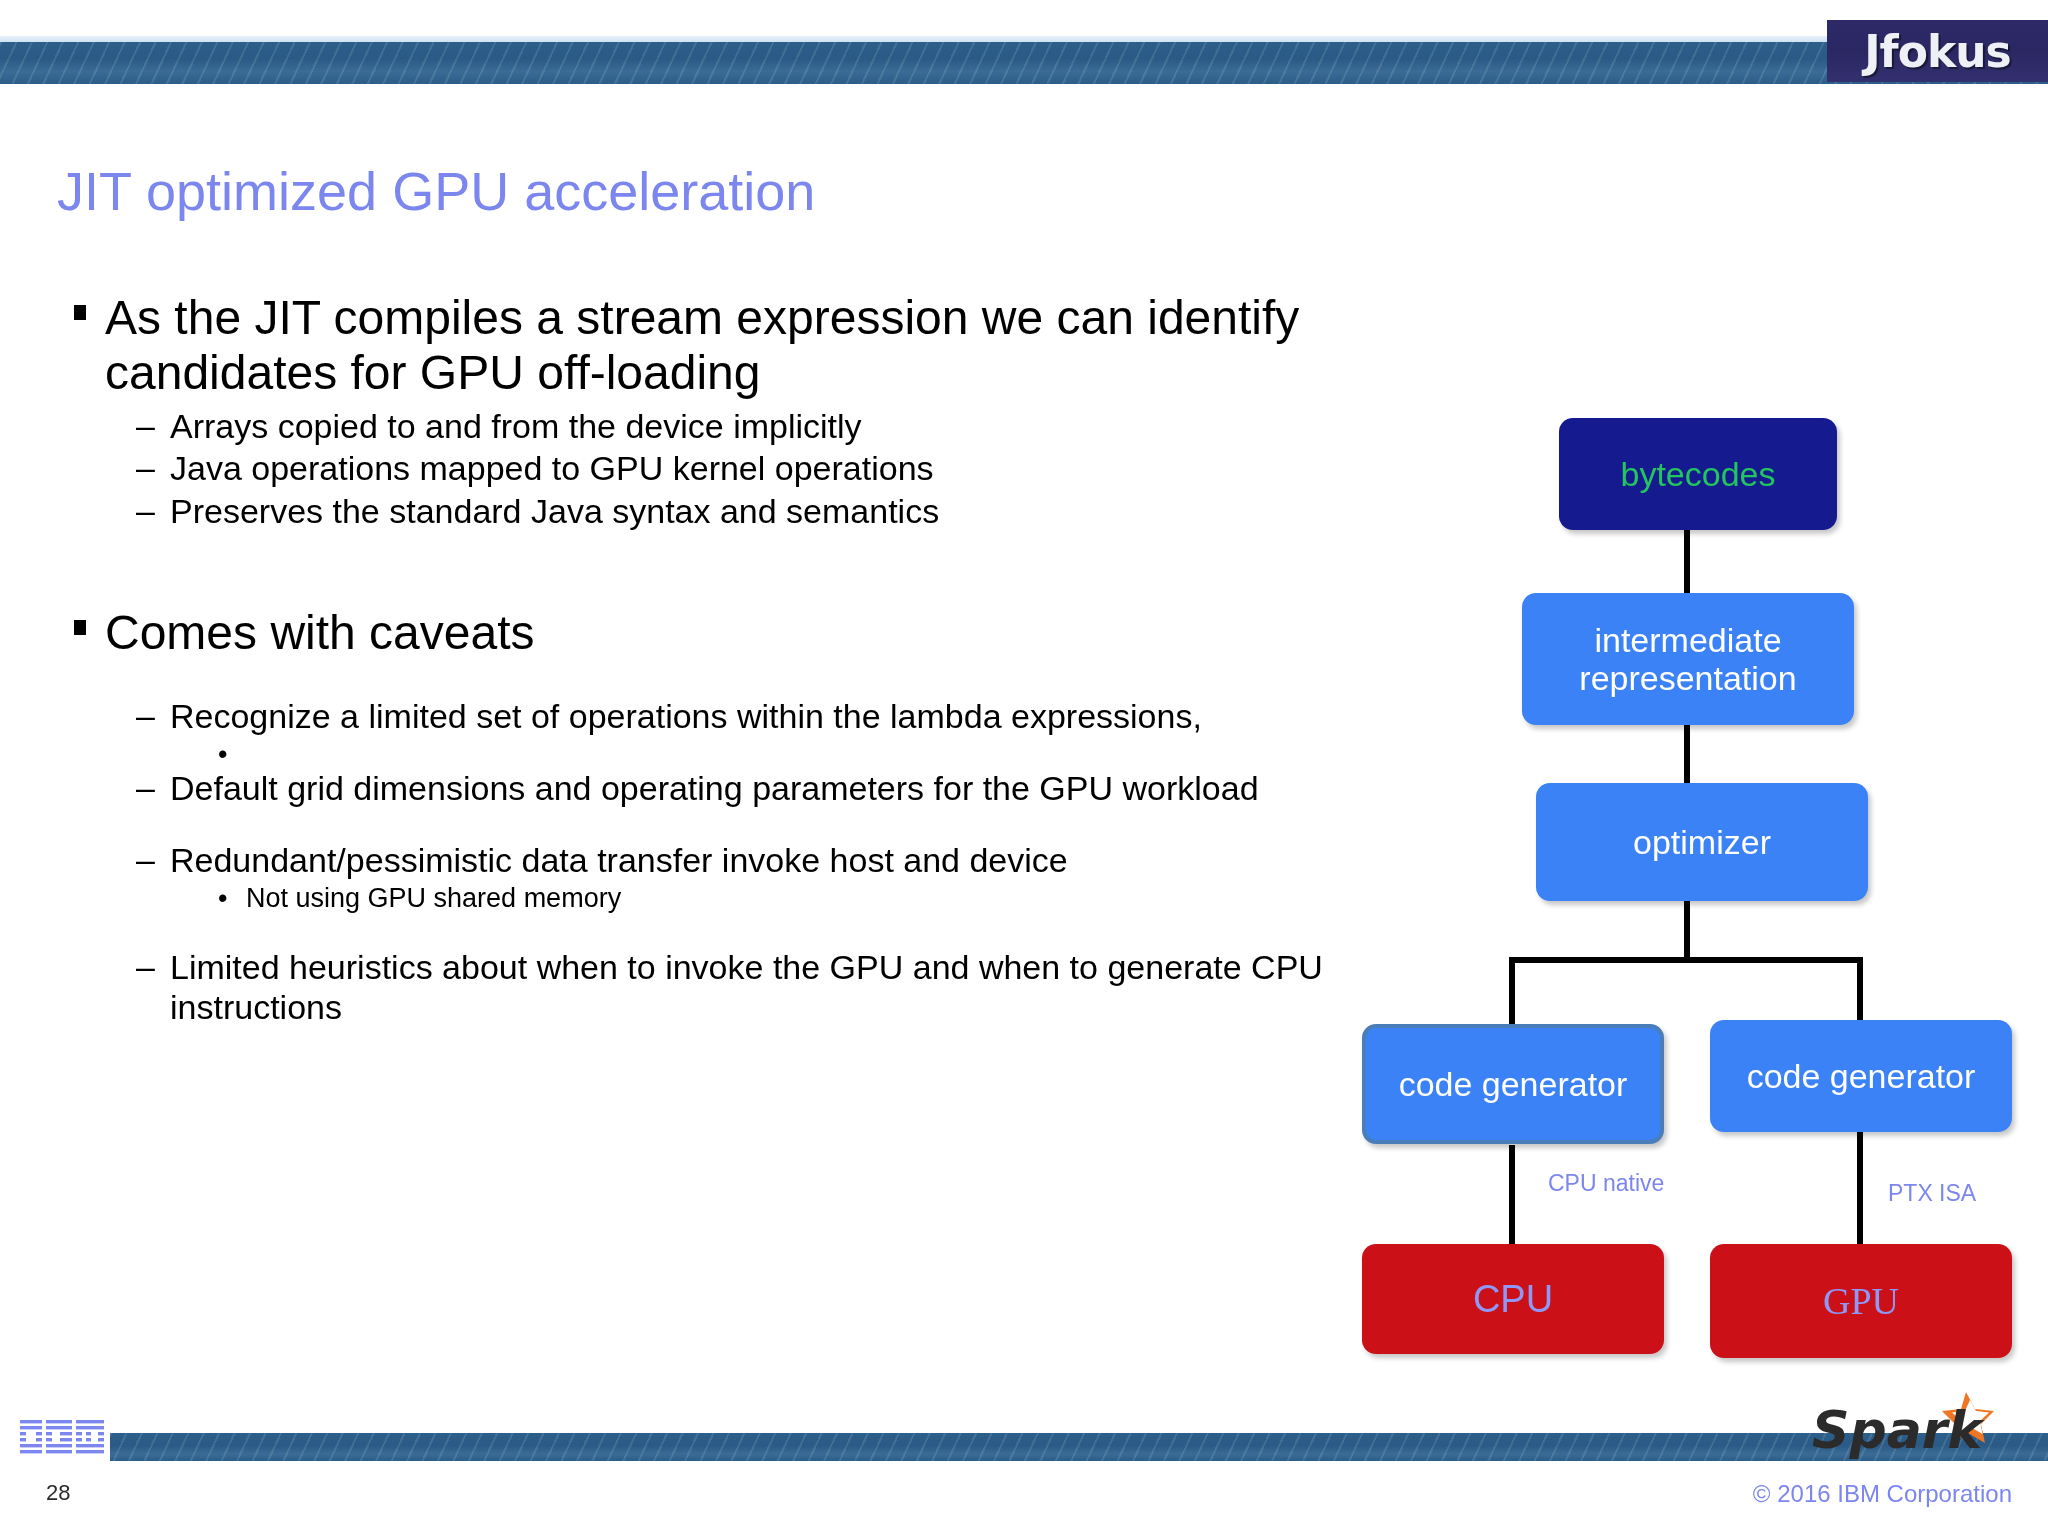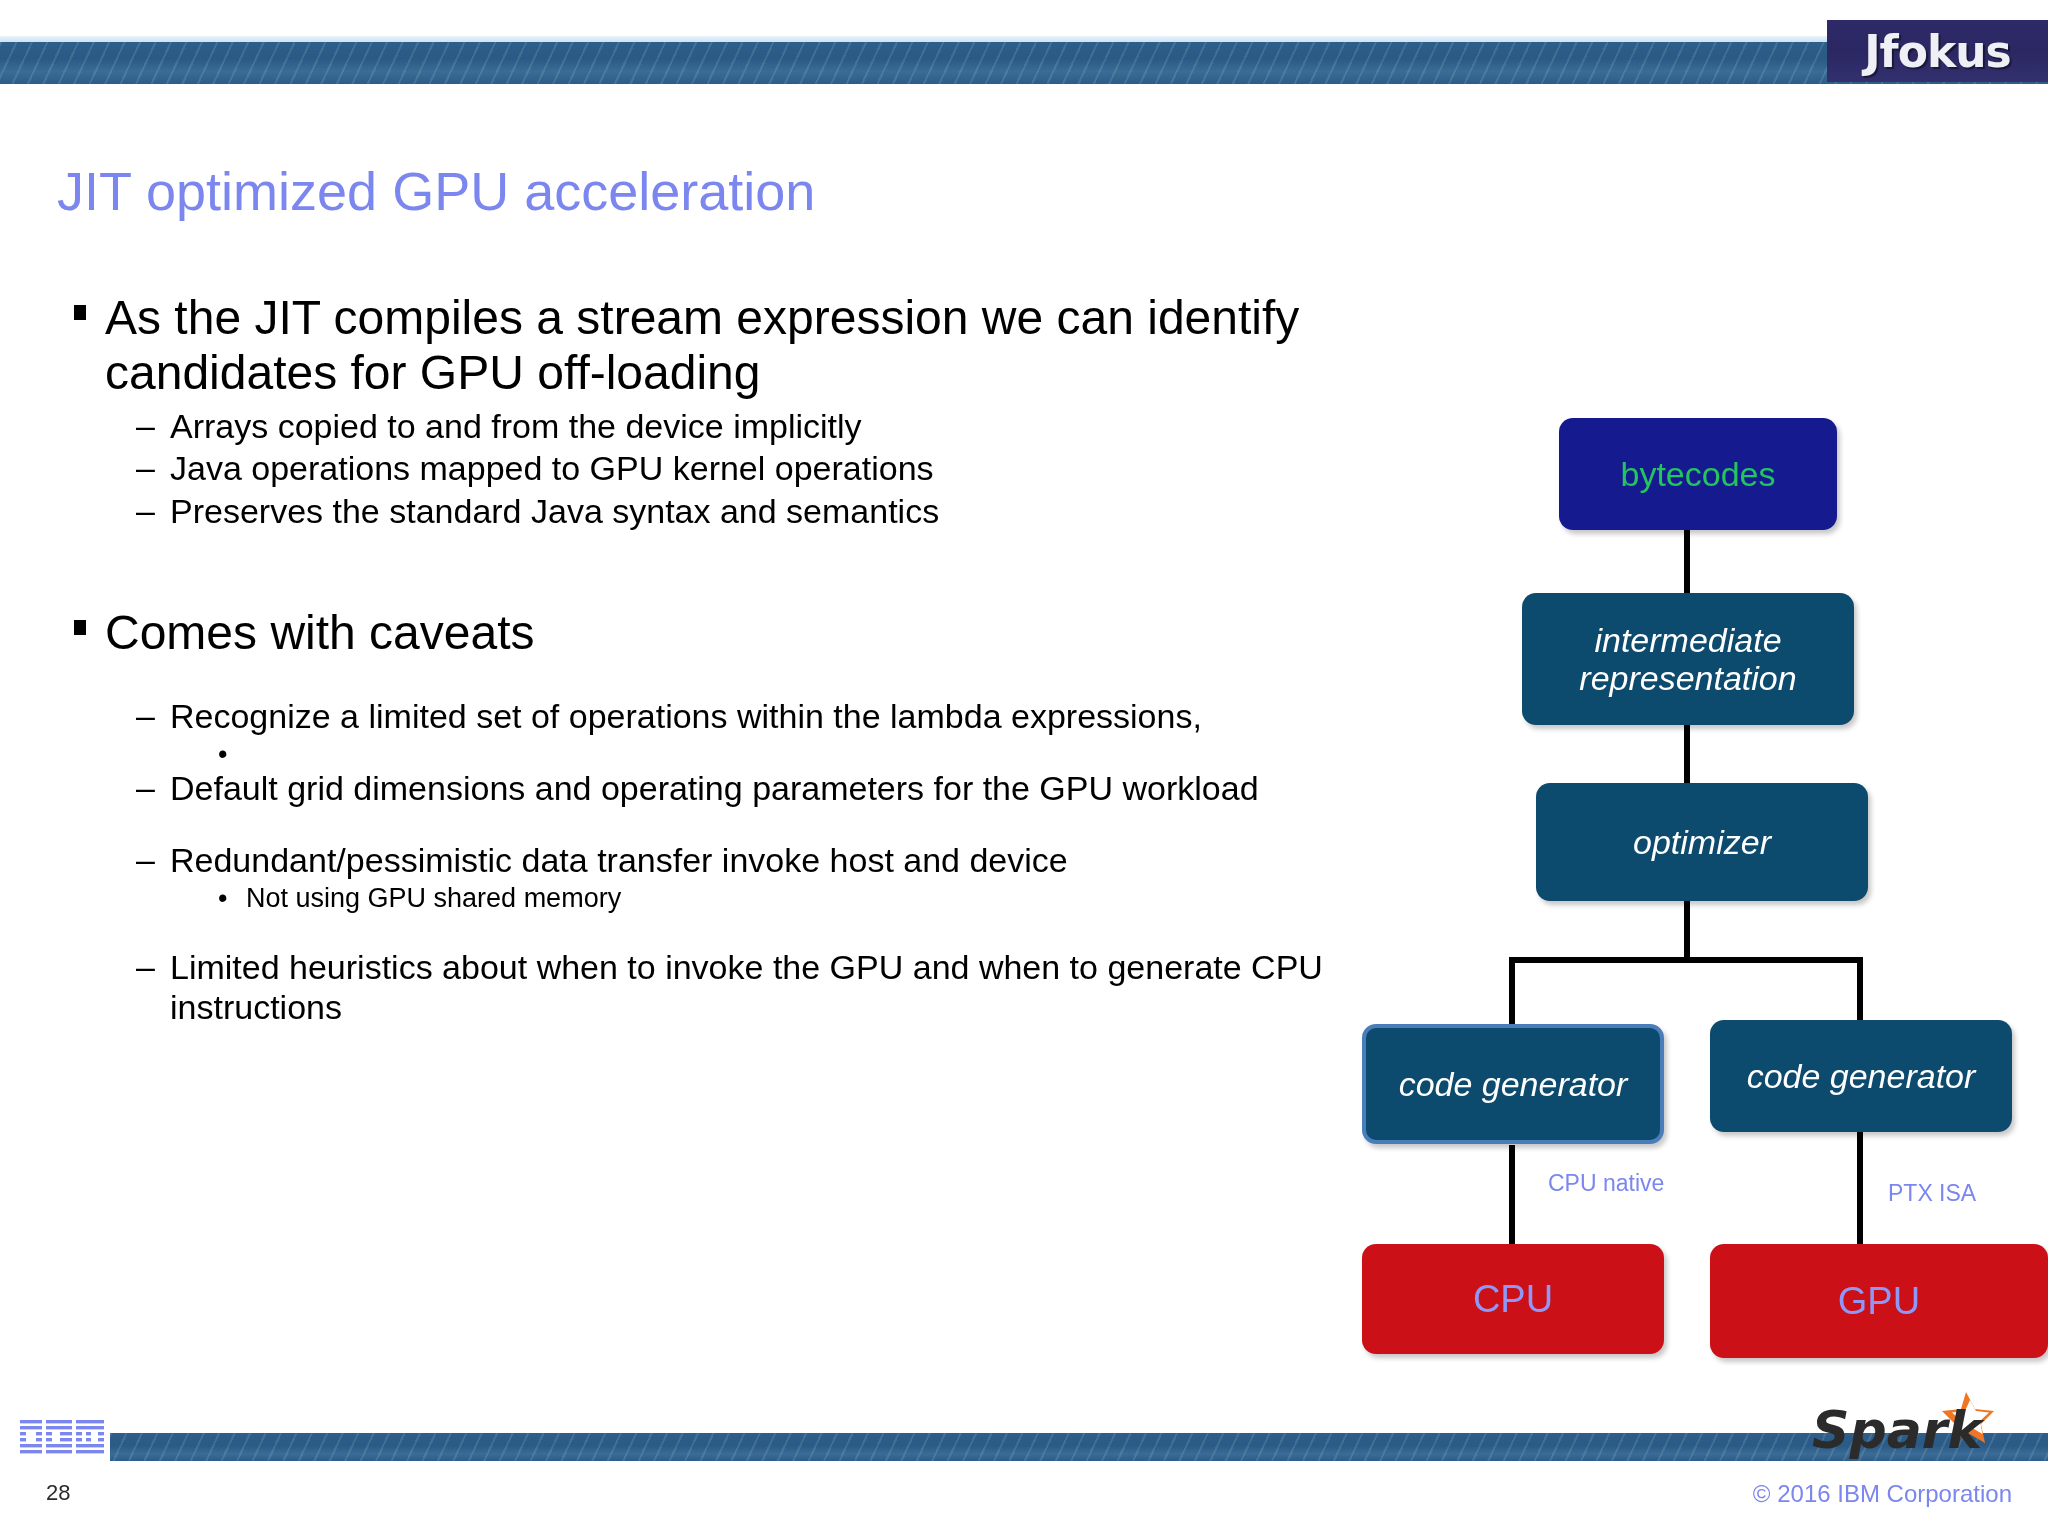--- a/index.html
+++ b/index.html
@@ -63,21 +63,21 @@
   
   #diagram { position: absolute; left: 1340px; top: 400px; width: 708px; height: 960px; }
   #diagram svg { position: absolute; left:0; top:0; }
   .node {
     position: absolute; border-radius: 14px;
     display:flex; align-items:center; justify-content:center; text-align:center;
     font-size: 34px; line-height: 1.12;
     box-shadow: 3px 4px 5px rgba(0,0,0,0.22);
   }
   .node.blue  { background:#151a8f; color:#22c55e;margin-left:9px; }
-  .node.green { background:#0c4a6e; color:#ffffff;font-style:italic; }
+  .node.green { background:#3b82f6; color:#ffffff; }
   .node.red   { background:#cc1018; color:#8f97f7; }
   .node.sel   { border: 4px solid #4a7ebb; }
   .edge-label {
     position: absolute; font-size: 23px; color:#7b86ee; white-space:nowrap;
   }
 
   
   .footer-band {
     position: absolute; left: 110px; bottom: 75px; width: 1938px; height: 28px;
     background:
@@ -208,21 +208,21 @@
       <span>code generator</span>
     </div>
 
     <div class="edge-label" style="left:208px; top:770px;">CPU native</div>
     <div class="edge-label" style="left:548px; top:780px;">PTX ISA</div>
 
     <div class="node red" style="left:22px; top:844px; width:302px; height:110px; font-size:38px;">
       <span>CPU</span>
     </div>
 
-    <div class="node red" style="left:370px; top:844px; width:338px; height:114px; font-size:38px;">
+    <div class="node red" style="left:370px; top:844px; width:302px; height:114px; font-size:38px;font-family:Liberation Serif, serif;">
       <span>GPU</span>
     </div>
   </div>
 
   <div class="footer-band"></div>
 
   <svg class="ibm-logo" viewBox="0 0 84 42">
     <g fill="#7b86ee">
       <rect x="0" y="2" width="22" height="3.4"></rect>
       <rect x="0" y="8" width="22" height="3.4"></rect>

